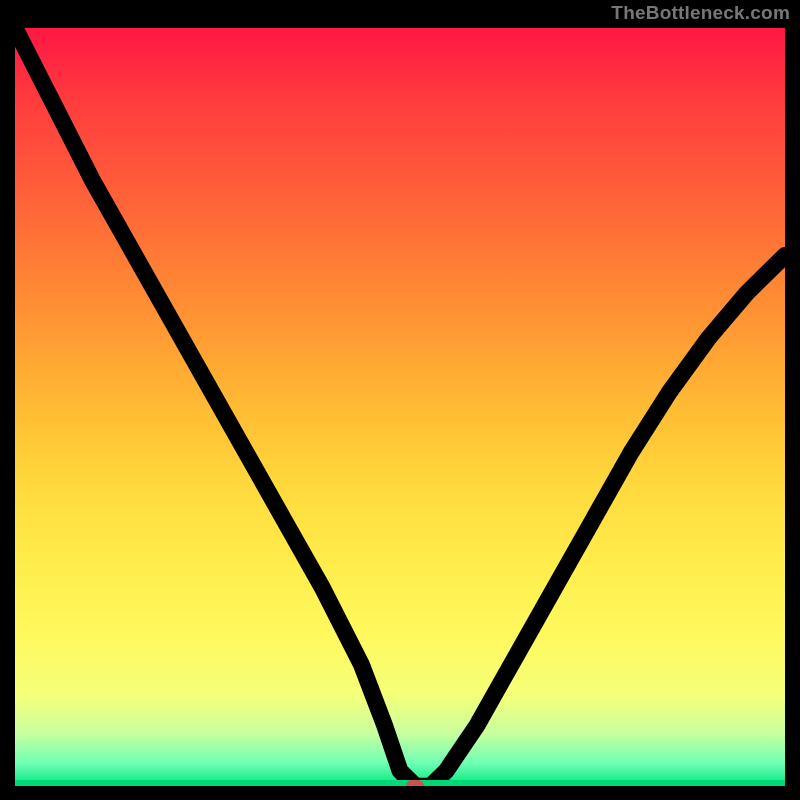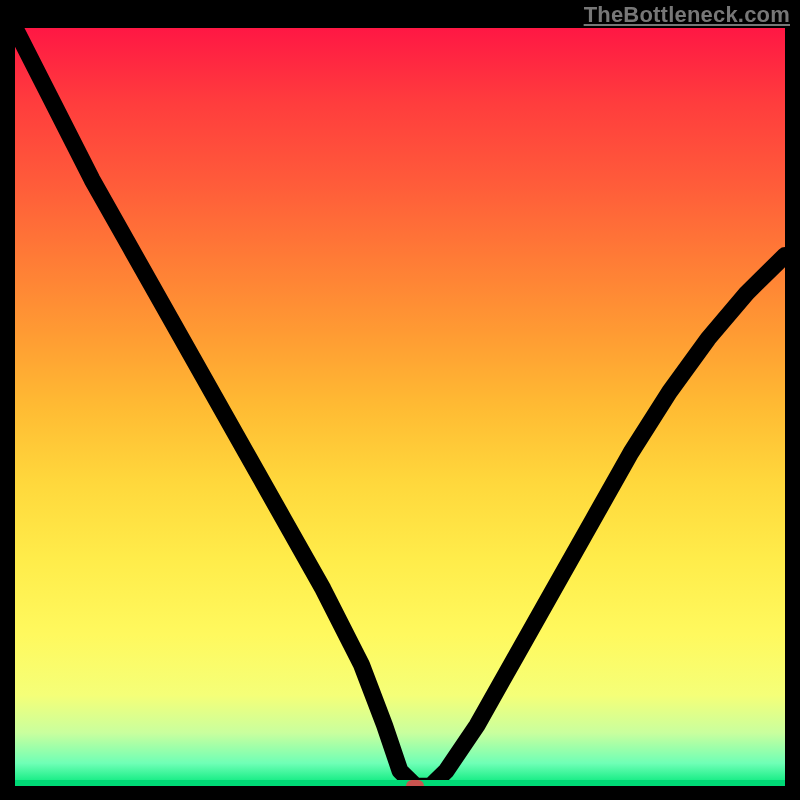--- a/index.html
+++ b/index.html
@@ -15,25 +15,24 @@
     position: relative;
     width: 800px;
     height: 800px;
     background: #000;
   }
   .watermark {
     position: absolute;
     top: 2px;
     right: 10px;
     color: #777;
-    font-size: 22px;
+    font-size: 19px;
     font-weight: 600;
     letter-spacing: 0.2px;
     z-index: 5;
-    text-decoration: underline;
   }
   .plot-area {
     position: absolute;
     left: 15px;
     top: 28px;
     width: 770px;
     height: 758px;
     background: linear-gradient(to bottom,
       #ff1744 0%,
       #ff3d3d 10%,

